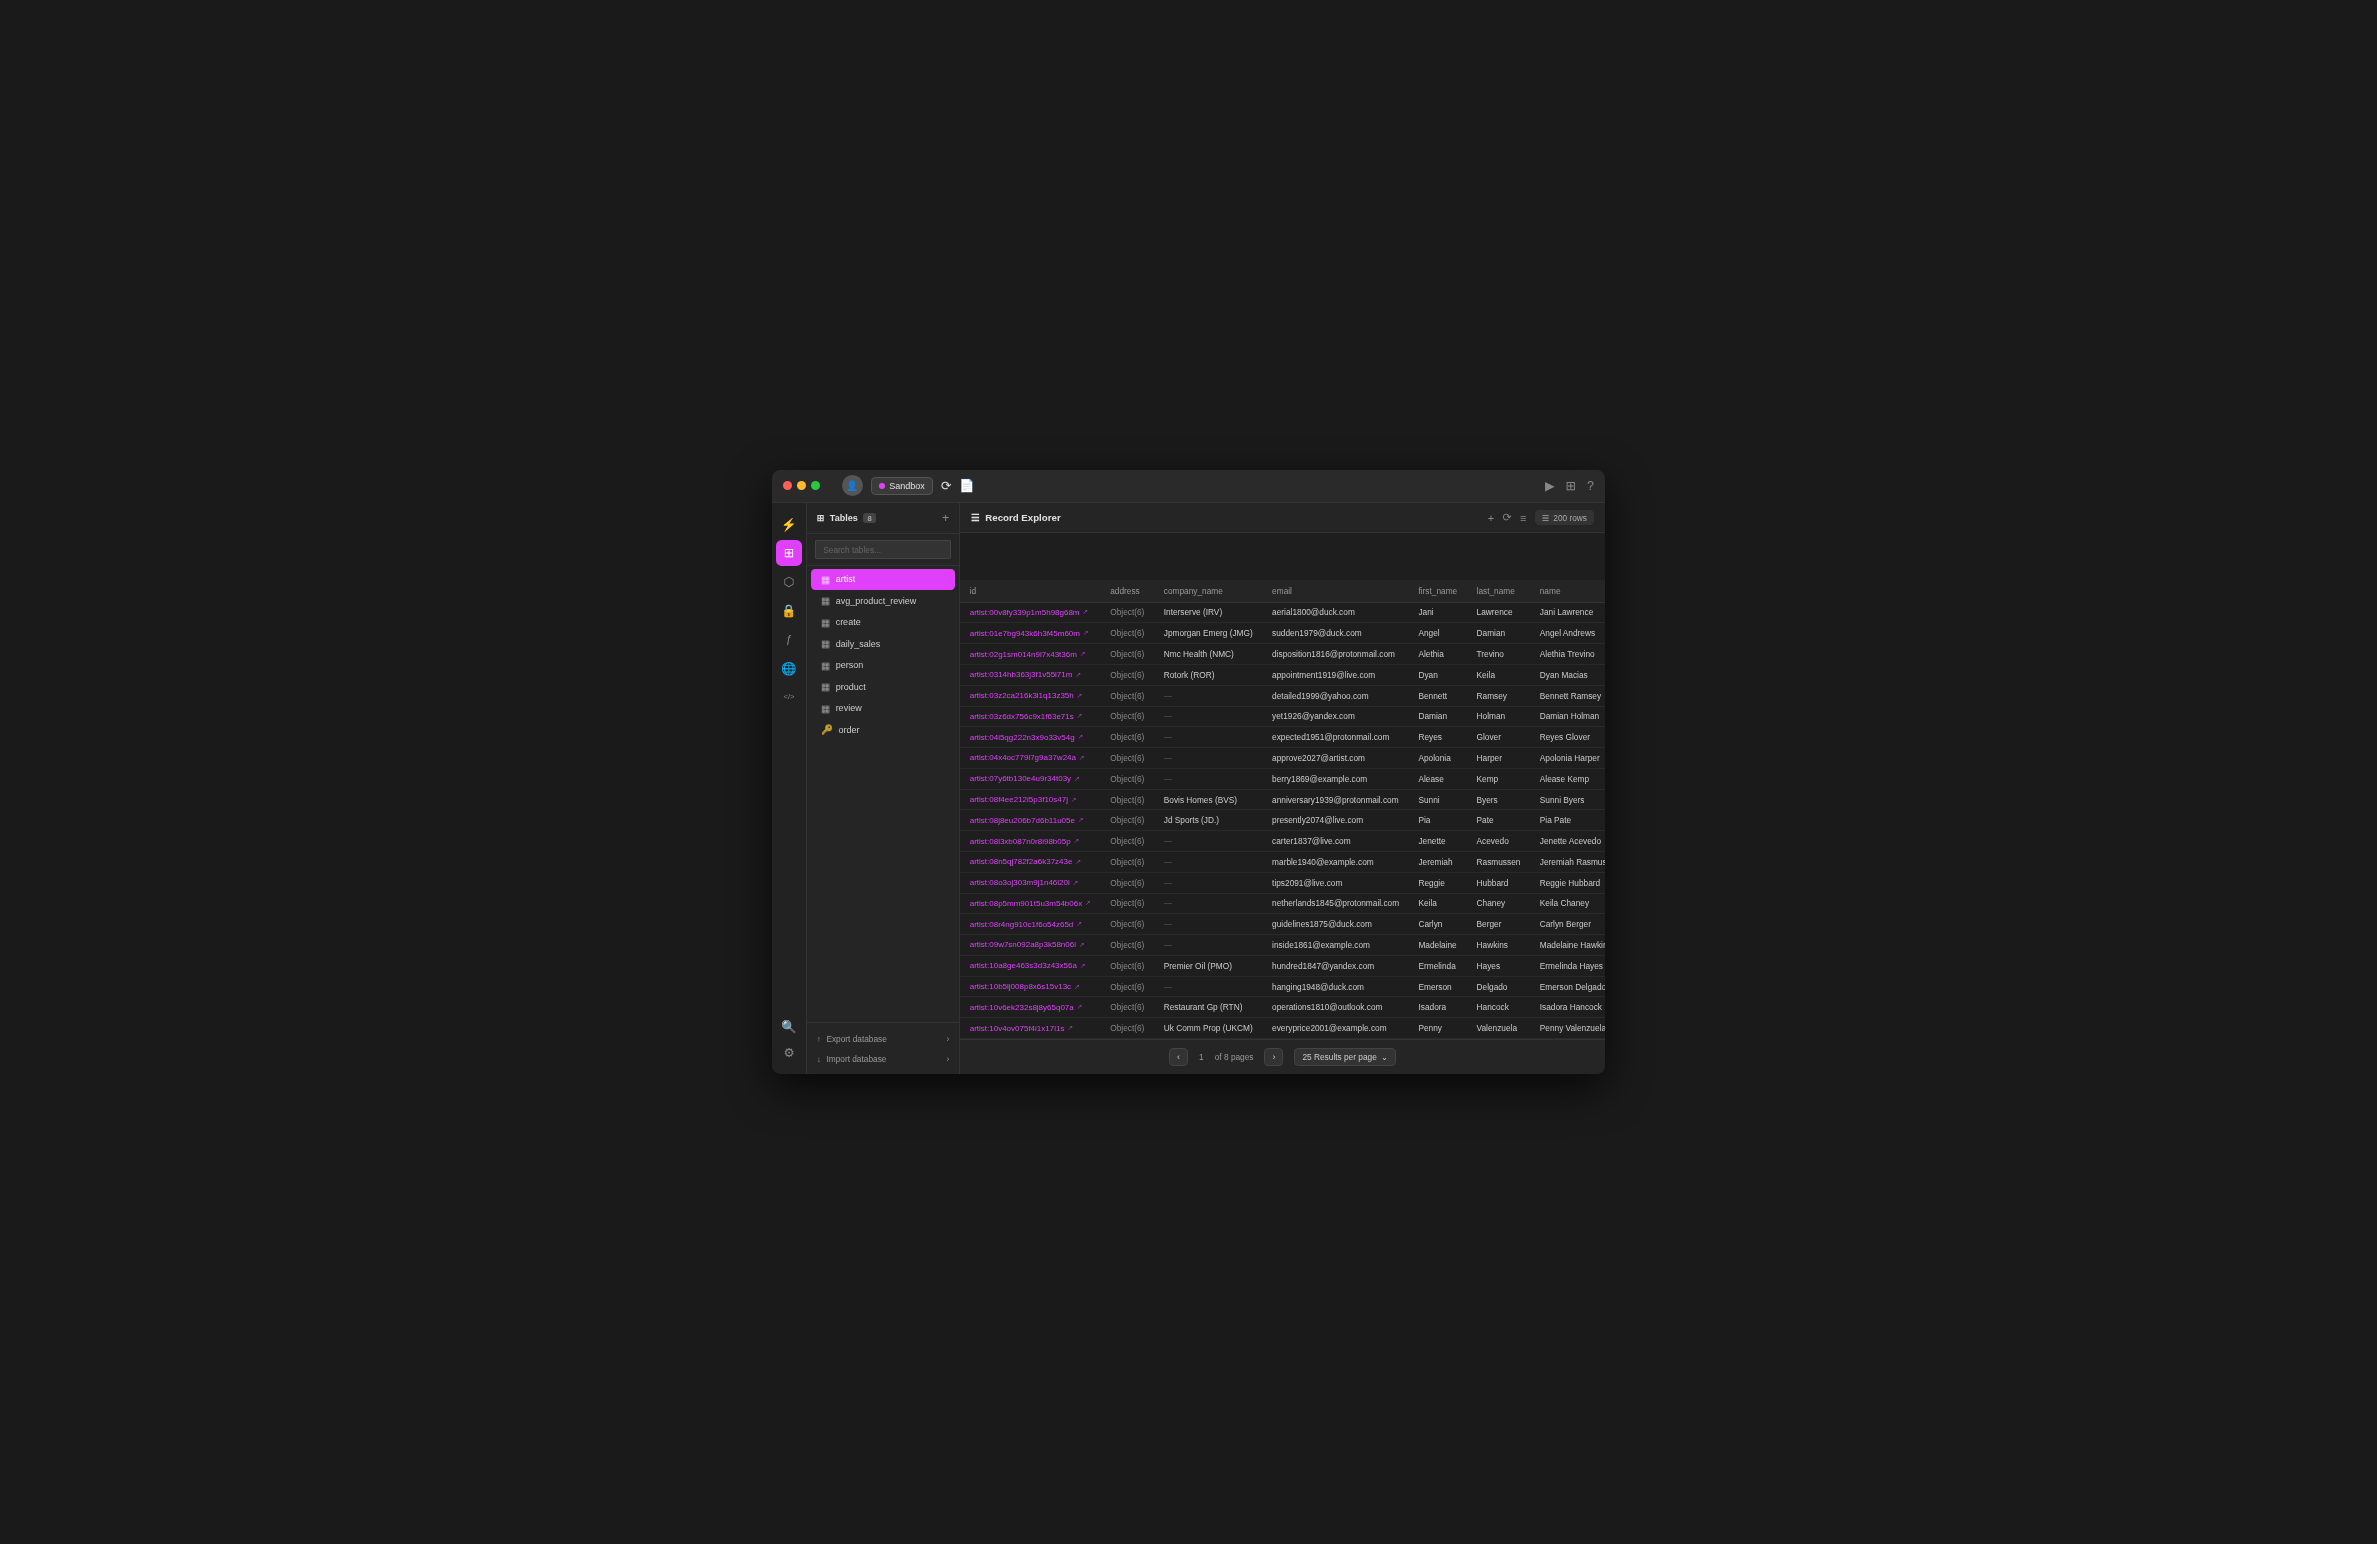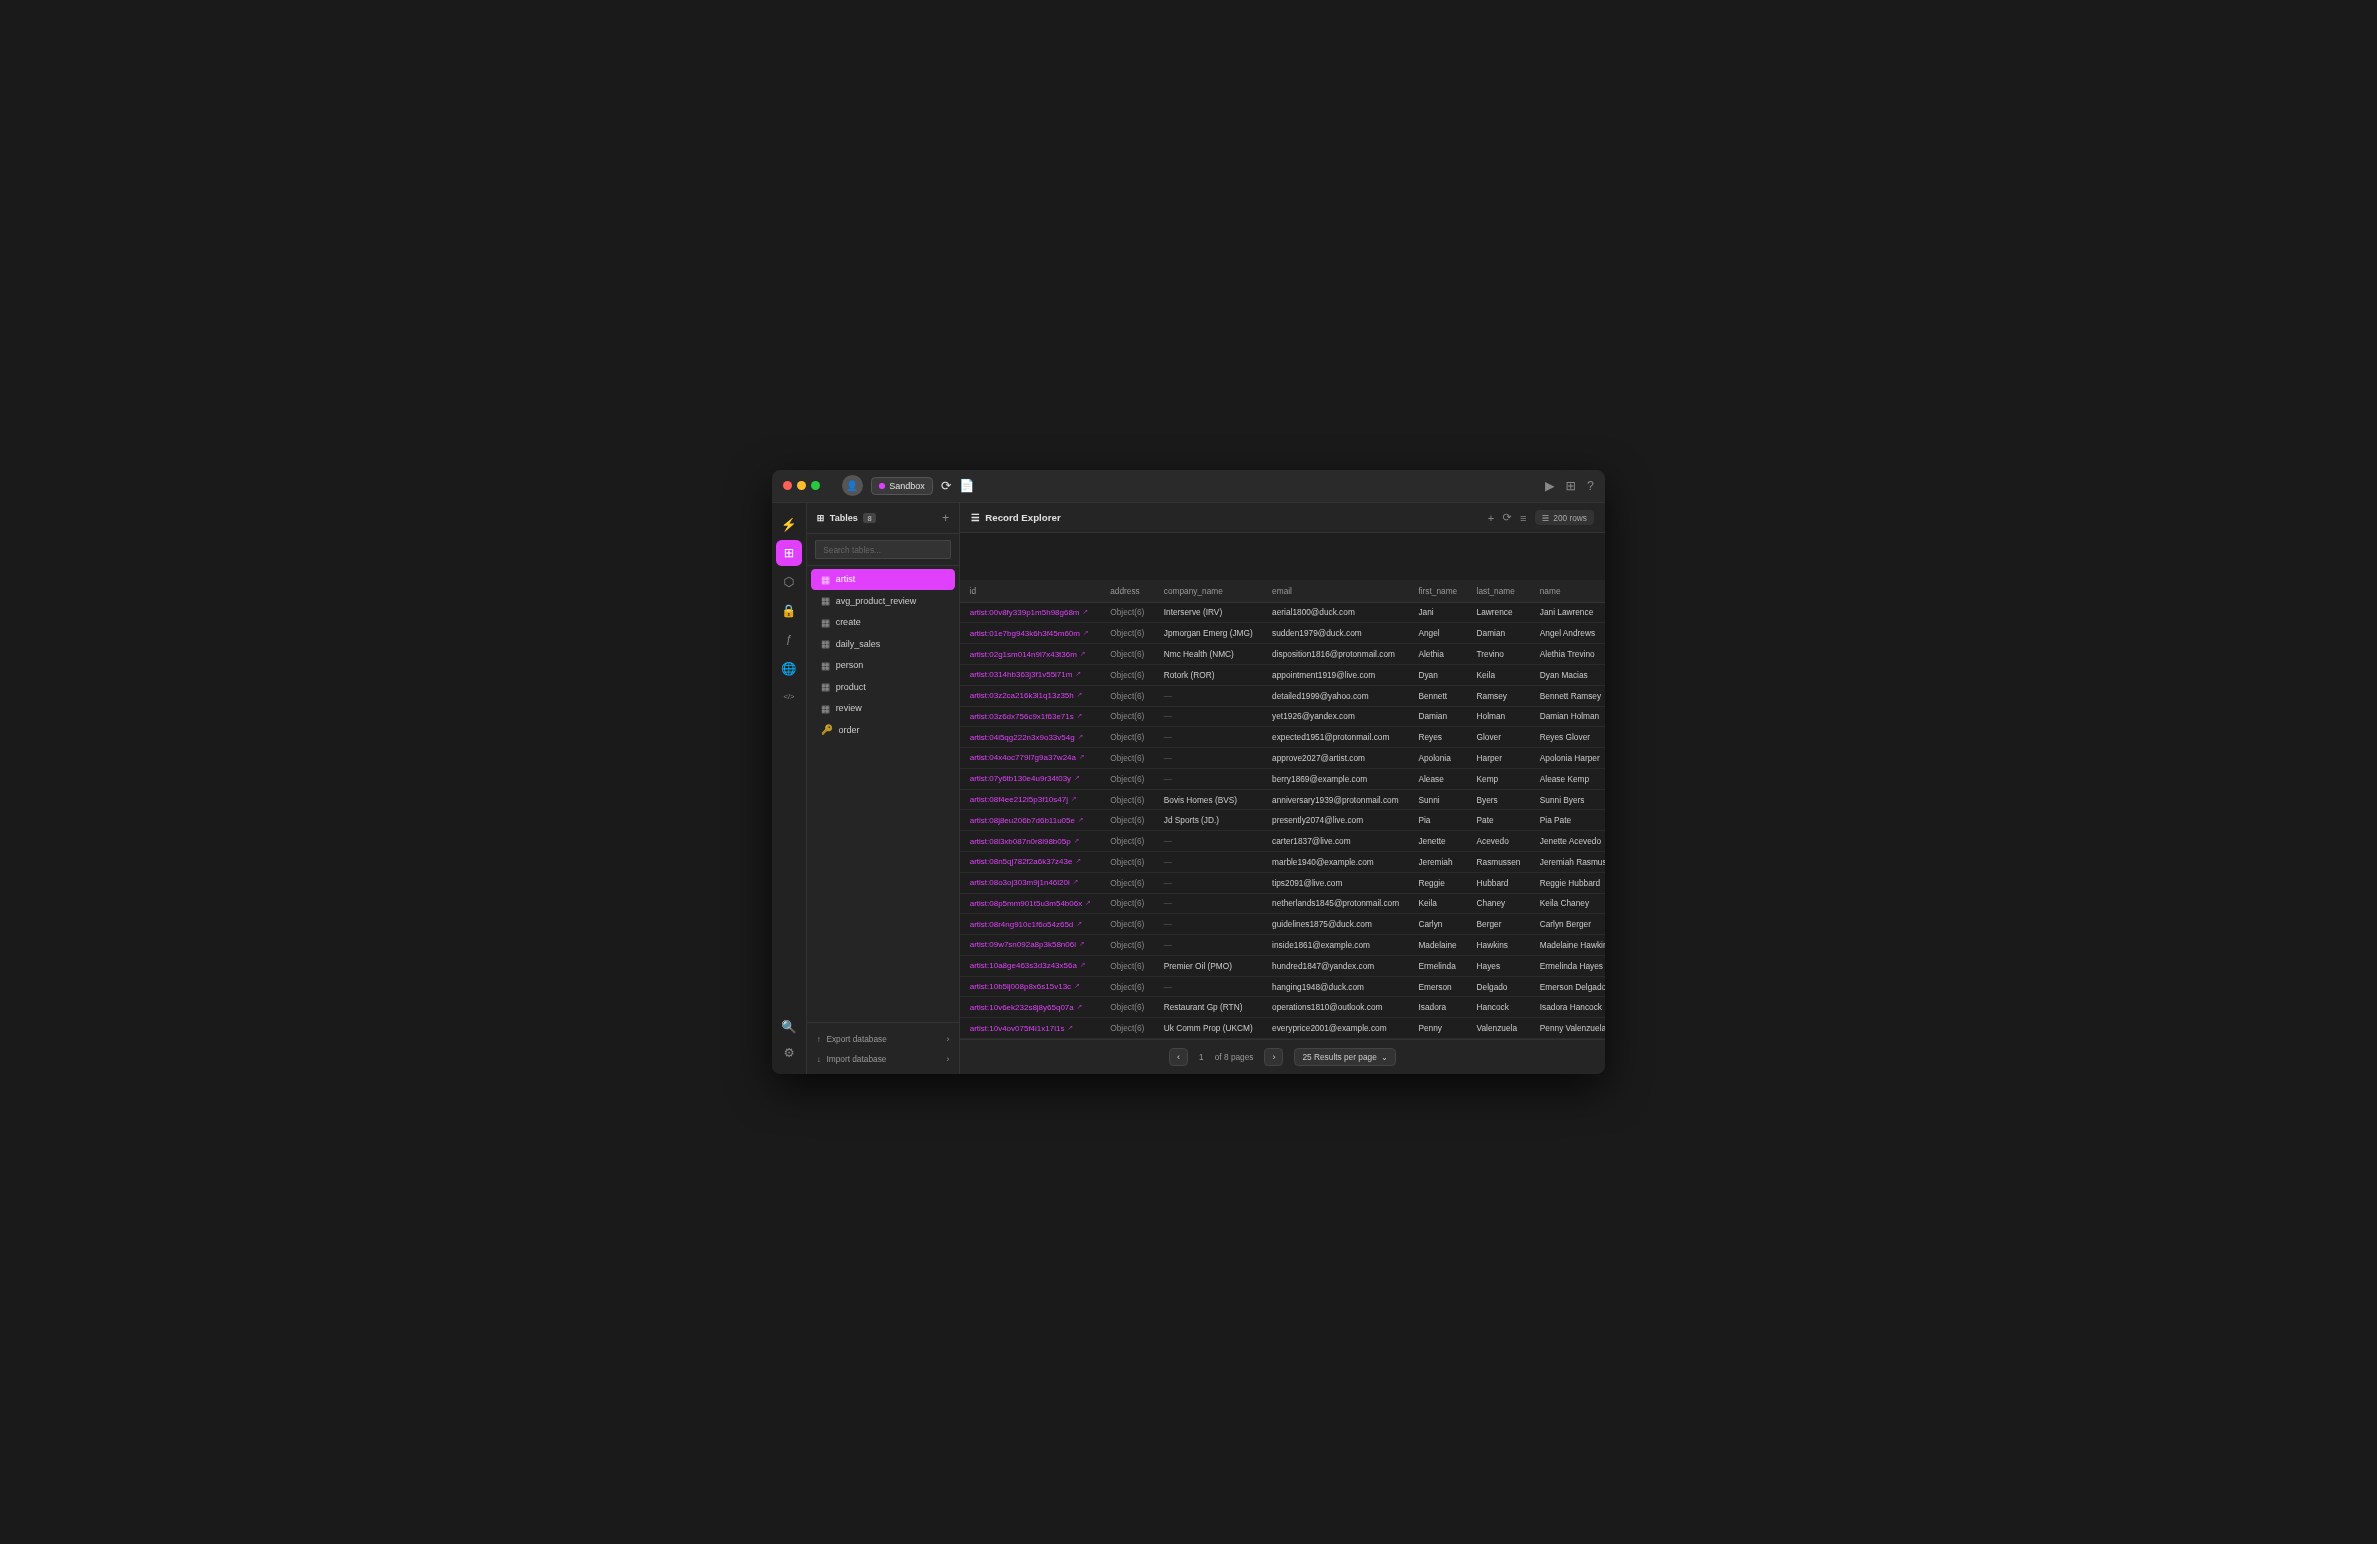--- a/index.html
+++ b/index.html
@@ -264,21 +264,21 @@
     }
     tbody td {
       padding: 4.9px 9.7px;
       color: #ccc;
       white-space: nowrap;
     }
     .id-link {
       color: #e040fb;
       cursor: pointer;
       display: flex;
-      align-items: flex-start;
+      align-items: center;
       gap: 2.8px;
       font-size: 8px;
     }
     .ext-icon { font-size: 7px; opacity: 0.7; }
     .object-badge {
       color: #888;
       font-size: 8.3px;
     }
     .dash { color: #555; }
 

